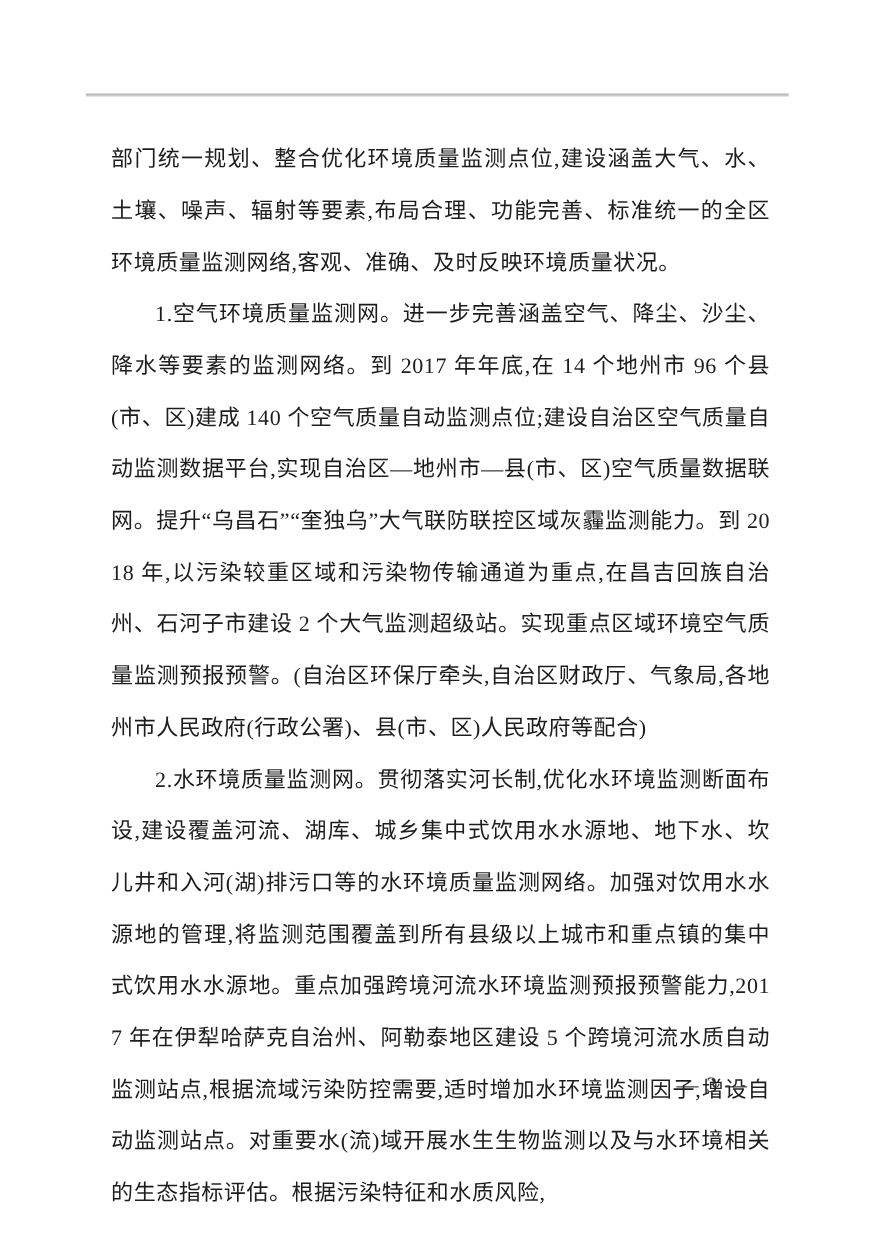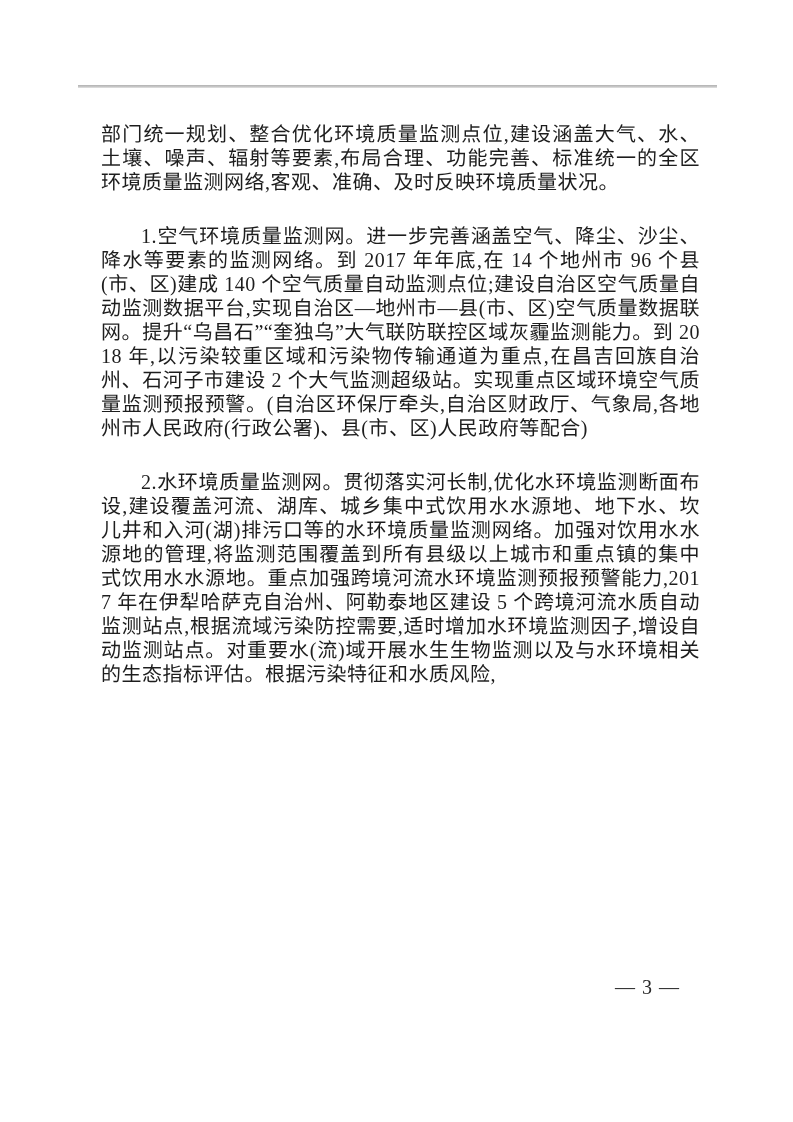--- a/index.html
+++ b/index.html
@@ -28,29 +28,28 @@
   .body-text {
     position: absolute;
     left: 101px;
     top: 122px;
     width: 599px;
   }
   .para {
     margin: 0;
     padding: 0;
     font-size: 20px;
-    line-height: 24px;
+    line-height: 47px;
     text-align: justify;
     text-justify: inter-character;
     letter-spacing: 0.5px;
     word-break: break-all;
   }
   .para.indent {
     text-indent: 2em;
-    margin-top: 30px;
   }
   .page-number {
     position: absolute;
     top: 972px;
     right: 113px;
     font-size: 20px;
     line-height: 30px;
     color: #2a2a2a;
     letter-spacing: 1px;
     white-space: pre;

